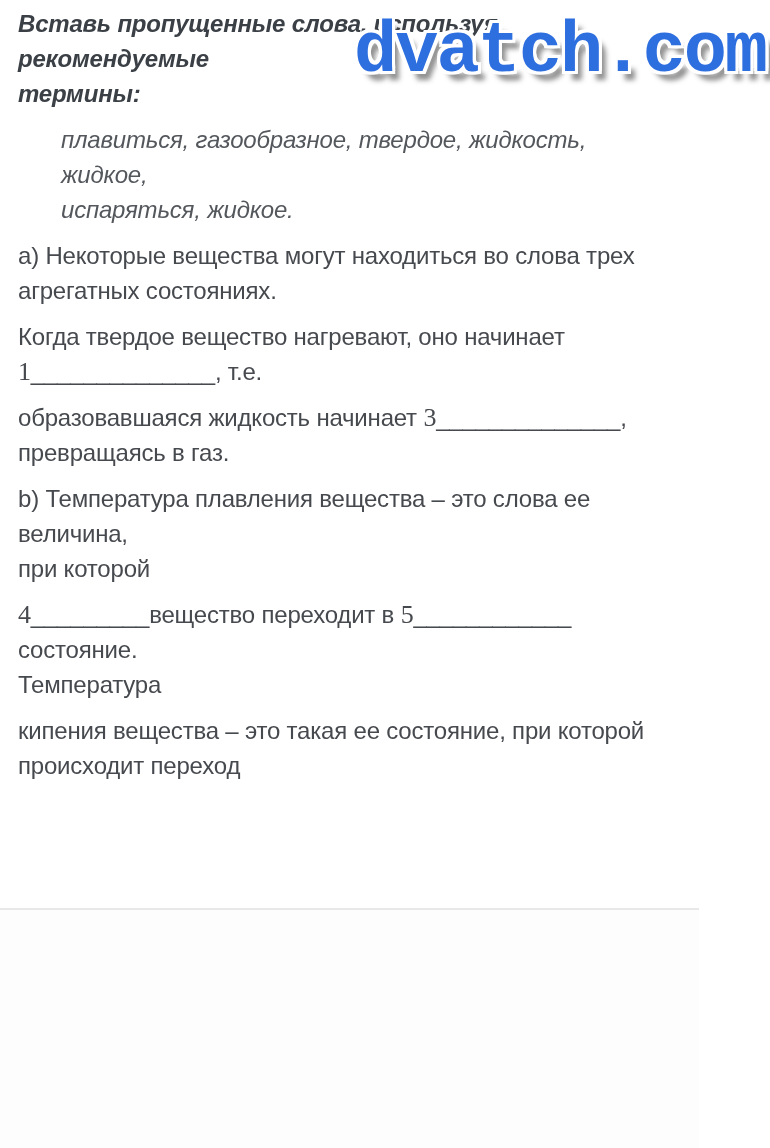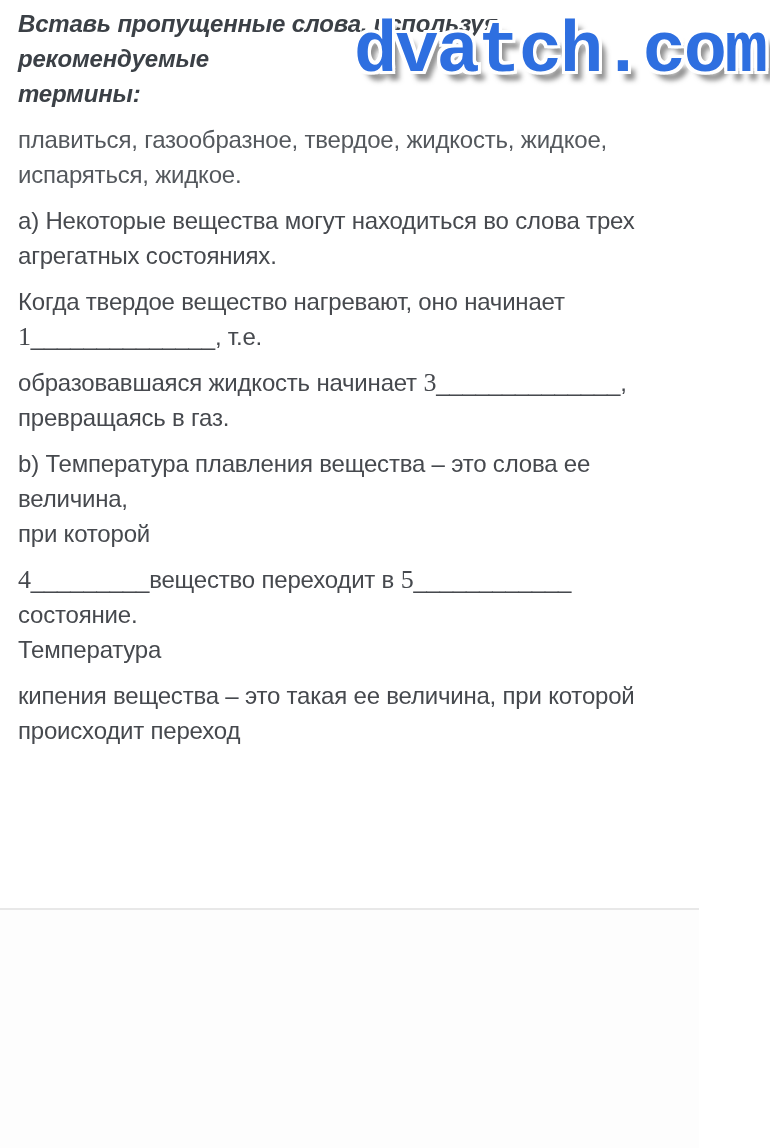--- a/index.html
+++ b/index.html
@@ -31,21 +31,23 @@
     color: #46494e;
     white-space: pre-line;
     letter-spacing: -0.2px;
   }
   .para.heading {
     font-weight: bold;
     font-style: italic;
     color: #3b4046;
   }
   .para.terms {
+    font-style: italic;
     color: #54585d;
+    margin-left: 43px;
   }
   .para.note {
     font-weight: bold;
     font-style: italic;
     color: #3b4046;
   }
   .para.note .note-prefix {
     font-style: normal;
     font-weight: bold;
   }
@@ -108,19 +110,19 @@
       <p class="para body">а) Некоторые вещества могут находиться во слова трех
 агрегатных состояниях.</p>
       <p class="para body">Когда твердое вещество нагревают, оно начинает
 <span class="digit">1</span>______________, т.е.</p>
       <p class="para body">образовавшаяся жидкость начинает <span class="digit">3</span>______________,
 превращаясь в газ.</p>
       <p class="para body">b) Температура плавления вещества – это слова ее величина,
 при которой</p>
       <p class="para body"><span class="digit">4</span>_________вещество переходит в <span class="digit">5</span>____________ состояние.
 Температура</p>
-      <p class="para body">кипения вещества – это такая ее величина, при которой
+      <p class="para body">кипения вещества – это такая ее состояние, при которой
 происходит переход</p>
     </div>
   <div class="footer-area"></div>
   <div class="divider"></div>
   <div class="watermark" style="color: rgb(46, 111, 224);">dvatch.com</div>
 </div>
 
 </body></html>

